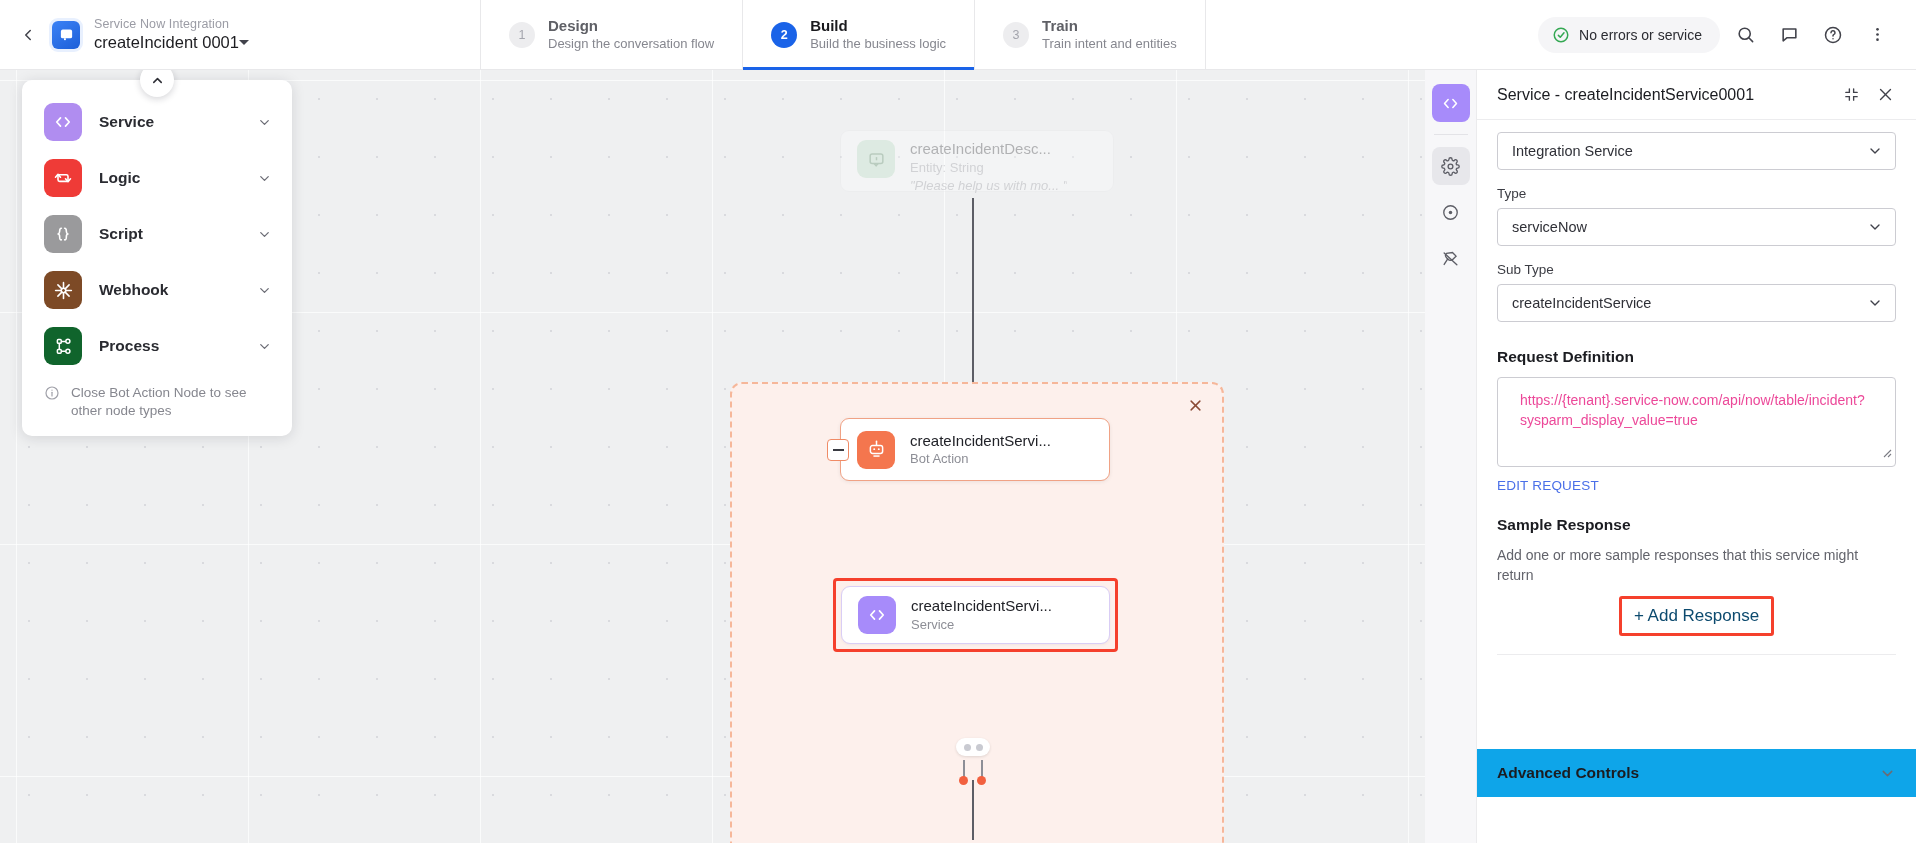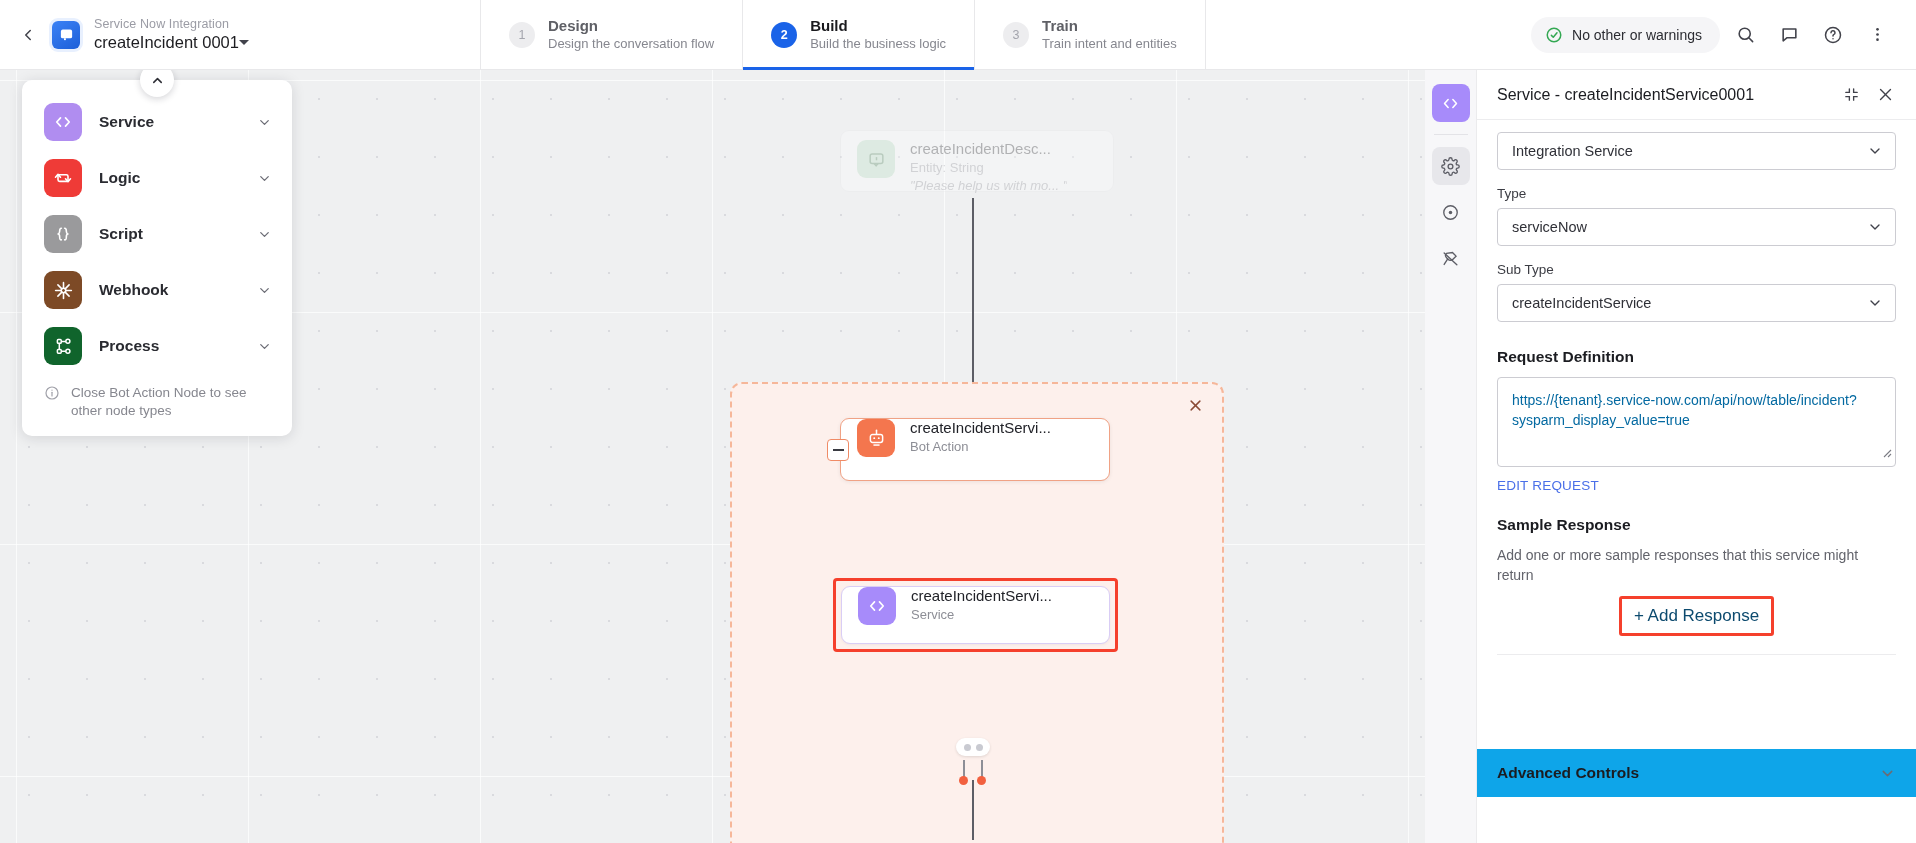--- a/index.html
+++ b/index.html
@@ -114,21 +114,21 @@
     background: #fdf0ec; border: 2px dashed #f6b79a; border-radius: 12px;
   }
   .group-close {
     position: absolute; right: 18px; top: 12px; width: 18px; height: 18px;
     color: #8a4a35; cursor: pointer; display:flex; align-items:center; justify-content:center;
   }
 
   
   .node {
     position: absolute; background: #fff; border-radius: 9px;
-    display: flex; gap: 15px; padding: 0 16px;
+    display: flex; align-items: center; gap: 15px; padding: 0 16px;
   }
   .node-ico {
     width: 38px; height: 38px; border-radius: 9px; flex: none;
     display: flex; align-items: center; justify-content: center; color: #fff;
   }
   .node-txt { line-height: 1.25; overflow: hidden; }
   .node-title { font-size: 15px; color: #212228; white-space: nowrap; }
   .node-sub { font-size: 13px; color: #8d8e96; margin-top: 1px; }
   .node-quote { font-size: 13px; color: #8d8e96; font-style: italic; margin-top: 2px; }
 
@@ -210,22 +210,22 @@
   .select {
     height: 38px; border: 1px solid #ccccd2; border-radius: 4px;
     display: flex; align-items: center; padding: 0 12px 0 14px; cursor: pointer; background: #fff;
   }
   .select span { flex: 1; font-size: 14.5px; color: #2f3037; }
   .select .chev { color: #41424b; }
   .gap { height: 16px; }
 
   .sec-title { font-size: 15.5px; font-weight: bold; color: #1b1c21; margin-bottom: 11px; }
   .textarea {
-    border: 1px solid #ccccd2; border-radius: 4px; padding: 12px 14px; position: relative;
-    min-height: 90px; font-size: 14px; color: #0369a1; line-height: 1.45; word-break: break-word;
+    border: 1px solid #ccccd2; border-radius: 4px; padding: 12px 22px; position: relative;
+    min-height: 90px; font-size: 14px; color: #ec4899; line-height: 1.45; word-break: break-word;
     background: #fff;
   }
   .resize-grip { position: absolute; right: 3px; bottom: 3px; color: #7a7b84; }
   .link {
     display: inline-block; margin-top: 11px; font-size: 13.5px; color: #4a6fe8; cursor: pointer; letter-spacing: .2px;
   }
   .sec-desc { font-size: 14px; color: #62636b; line-height: 1.45; }
   .add-wrap { display: flex; justify-content: center; margin-top: 10px; }
   .add-highlight { border: 3px solid #f5402c; padding: 7px 12px; border-radius: 3px; }
   .add-btn { font-size: 17px; color: #0c4a6e; cursor: pointer; white-space: nowrap; }
@@ -287,21 +287,21 @@
         </div>
       </div>
     </div>
 
     <div class="tb-right">
       <div class="status-pill">
         <svg width="18" height="18" viewBox="0 0 24 24" fill="none" stroke="#34a853" stroke-width="2" stroke-linecap="round" stroke-linejoin="round">
             <circle cx="12" cy="12" r="9"></circle>
             <polyline points="8.5 12.5 11 15 16 9"></polyline>
           </svg>
-        <span>No other or warnings</span>
+        <span>No errors or service</span>
       </div>
       <div class="icon-btn">
         <svg width="19" height="19" viewBox="0 0 24 24" fill="none" stroke="currentColor" stroke-width="2" stroke-linecap="round">
             <circle cx="11" cy="11" r="7"></circle>
             <line x1="16.5" y1="16.5" x2="21" y2="21"></line>
           </svg>
       </div>
       <div class="icon-btn">
         <svg width="19" height="19" viewBox="0 0 24 24" fill="none" stroke="currentColor" stroke-width="2" stroke-linejoin="round">
             <path d="M4 5h16v11H9l-5 4z"></path>

